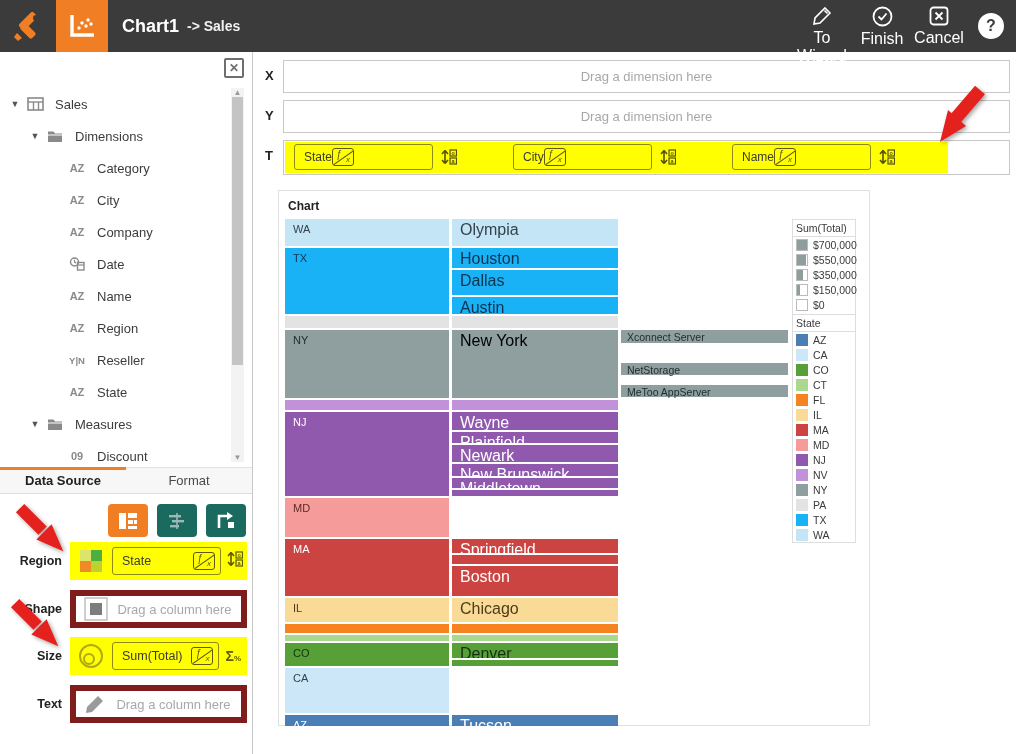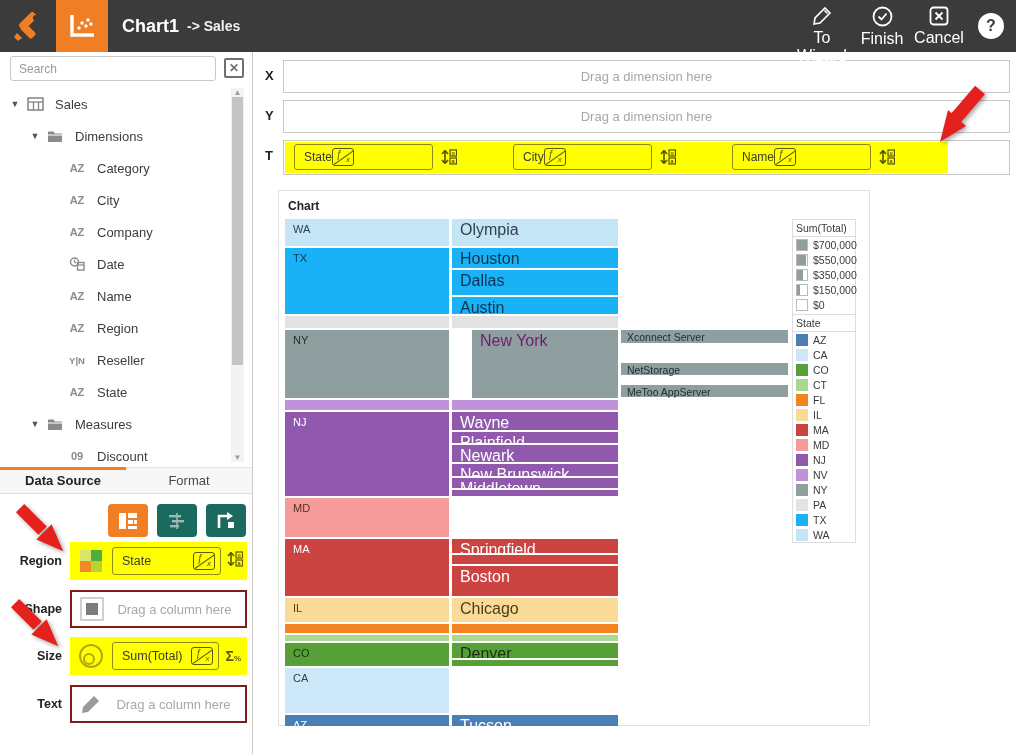--- a/index.html
+++ b/index.html
@@ -42,21 +42,21 @@
   .tab.active::before { content:""; position:absolute; left:0; top:-1px; width:100%; height:3px; background:#f07e24; }
 
   .tool-btns { position:absolute; left:108px; top:452px; display:flex; gap:9px; }
   .tool-btn { width:40px; height:33px; border-radius:4px; display:flex; align-items:center; justify-content:center; cursor:pointer; border:none; }
   .tool-btn.orange { background:#f07e24; }
   .tool-btn.teal { background:#1a6a60; }
 
   .drop-row { position:absolute; left:0; width:100%; height:38px; }
   .drop-label { position:absolute; left:0; top:0; width:62px; height:38px; display:flex; align-items:center; justify-content:flex-end; font-weight:bold; font-size:12.5px; color:#222; }
   .drop-zone { position:absolute; left:70px; top:0; width:177px; height:38px; display:flex; align-items:center; }
-  .drop-zone.plain { border:2px solid #7f1d1d; background:#fff; }
+  .drop-zone.plain { border:6px solid #7f1d1d; background:#fff; }
   .drop-zone.hl { background:#ffff00; }
   .zone-swatch { margin-left:8px; display:flex; align-items:center; justify-content:center; }
   .chip { display:flex; align-items:center; border:1px solid #8f8a12; border-radius:3px; height:28px; padding:0 5px 0 9px; font-size:12.5px; color:#3a3a3a; margin-left:8px; flex:1; cursor:pointer; background:transparent; }
   .chip .chip-txt { flex:1; text-align:left; }
   .drop-ph { flex:1; text-align:center; color:#a8a8a8; font-size:13px; }
 
   .fx { position:relative; width:22px; height:18px; border:1px solid currentColor; border-radius:3px; font-size:10px; font-style:italic; color:#5e5a09; display:flex; align-items:center; justify-content:center; overflow:hidden; cursor:pointer; flex:none; }
   .fx .f { position:absolute; left:3px; top:0px; }
   .fx .x { position:absolute; right:3px; bottom:1px; font-size:8px; }
   .fx::after { content:""; position:absolute; left:-3px; top:8px; width:28px; height:1px; background:currentColor; transform:rotate(-35deg); }
@@ -145,21 +145,20 @@
       <rect x="1.5" y="1.5" width="17" height="17" rx="3" stroke="#fff" stroke-width="1.8" fill="none"></rect>
       <path d="M6.5 6.5 l7 7 M13.5 6.5 l-7 7" stroke="#fff" stroke-width="1.8"></path>
     </svg>
     <div class="lbl">Cancel</div>
   </div>
   <div class="help-circle">?</div>
 </div>
 
 <div class="sidebar">
   <div class="search-row">
-    <input class="search-input" type="text" placeholder="Search" style="">
     <div class="panel-close">✕</div>
   </div>
 
   <div class="tree">
       <div class="tree-row">
         <span style="width:8px;flex:none;"></span>
         <span class="tree-tri">▼</span>
         <span class="tree-ic">
           <svg width="17" height="14" viewBox="0 0 17 14">
             <rect x="1" y="1" width="15" height="12" fill="none" stroke="#8a8a8a" stroke-width="1.6"></rect>
@@ -508,21 +507,21 @@
             <div class="bars-col">
               <div class="bar" style="height: 2px; background: rgb(227, 227, 227);"></div>
               <div class="bar" style="height: 1px; background: rgb(227, 227, 227);"></div>
               <div class="bar" style="height: 1px; background: rgb(227, 227, 227);"></div>
               <div class="bar" style="height: 1px; background: rgb(227, 227, 227);"></div>
             </div>
           </div>
           <div class="state-row" style="height: 68px;">
             <div class="cell state-cell" style="background: rgb(143, 159, 160); color: rgb(34, 46, 46);">NY</div>
             <div class="city-col">
-              <div class="city-cell" style="height: 80px; background: rgb(143, 159, 160); color: #701a75; margin-left: 20px;">New York</div>
+              <div class="city-cell" style="height: 80px; background: rgb(143, 159, 160); color: #000000;">New York</div>
             </div>
             <div class="bars-col">
               <div class="bar" style="height: 15px; background: rgb(143, 159, 160);">
                 <span class="bl" style="color:#222e2e">Xconnect Server</span>
               </div>
               <div class="bar" style="height: 1px; background: rgb(143, 159, 160);"></div>
               <div class="bar" style="height: 12px; background: rgb(143, 159, 160);">
                 <span class="bl" style="color:#222e2e">NetStorage</span>
               </div>
               <div class="bar" style="height: 12px; background: rgb(143, 159, 160);">

